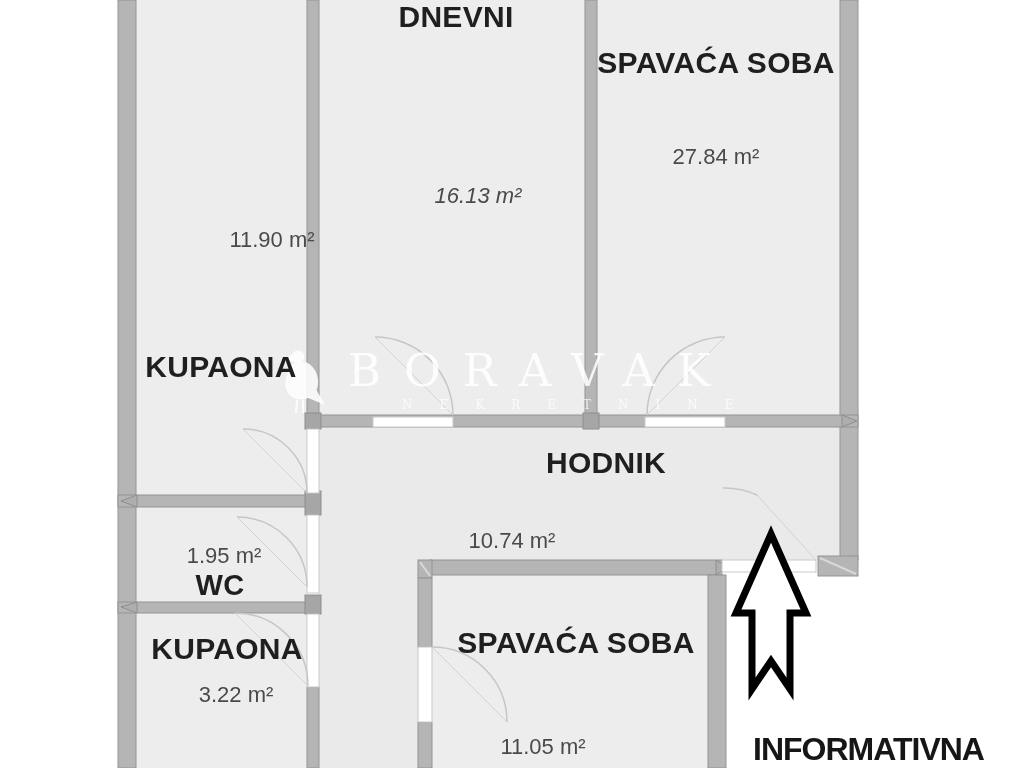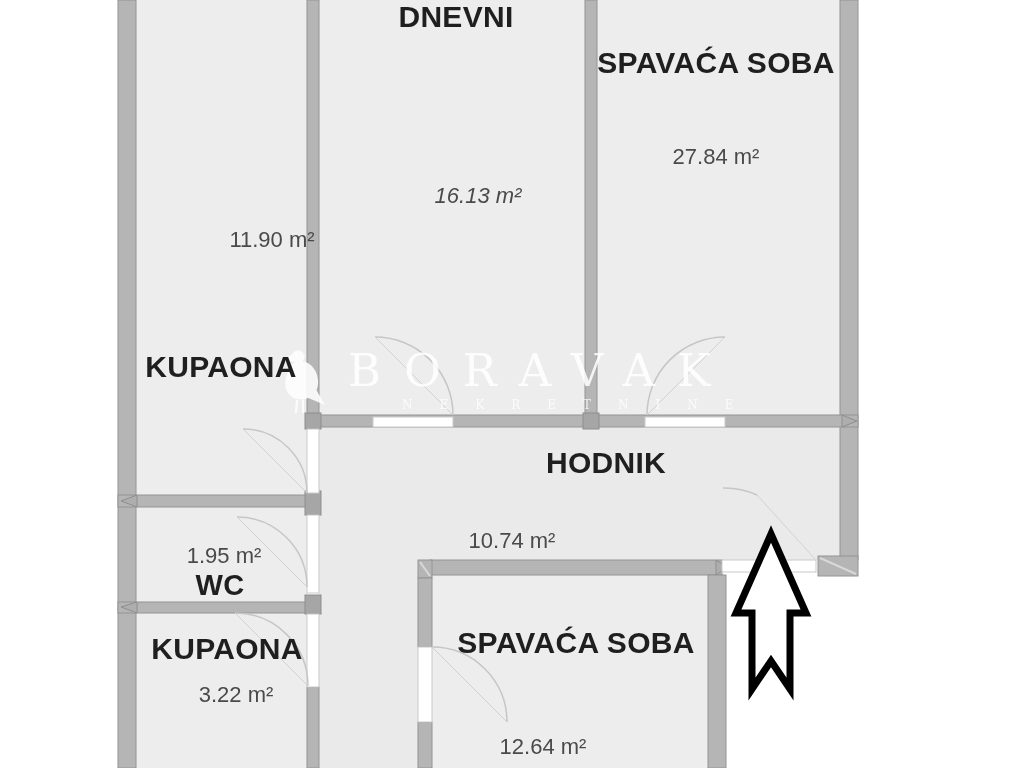--- a/index.html
+++ b/index.html
@@ -129,20 +129,21 @@
   <div class="room-name" style="left:606px;top:463px;">HODNIK</div>
   <div class="room-area" style="left:504px;top:541px;margin-left:8px;">10.74 m²</div>
 
   <div class="room-area" style="left:224px;top:556px;">1.95 m²</div>
   <div class="room-name wc-size" style="left:220px;top:585px;">WC</div>
 
   <div class="room-name" style="left:227px;top:649px;">KUPAONA</div>
   <div class="room-area" style="left:223px;top:695px;margin-left:13px;">3.22 m²</div>
 
   <div class="room-name" style="left:576px;top:643px;">SPAVAĆA SOBA</div>
-  <div class="room-area" style="left:543px;top:747px;">12.64 m²</div>
+  <div class="room-area" style="left:543px;top:747px;">11.05 m²</div>
 
+  <div class="note">INFORMATIVNA</div>
 
   <svg class="arrow-svg" width="1024" height="768" viewBox="0 0 1024 768">
     <path d="M771,534 L806,613 L790,613 L790,689 L771,661 L752,689 L752,613 L736,613 Z" fill="#ffffff" stroke="#000000" stroke-width="7" stroke-linejoin="miter"></path>
   </svg>
 
 </div>
 
 </body></html>

